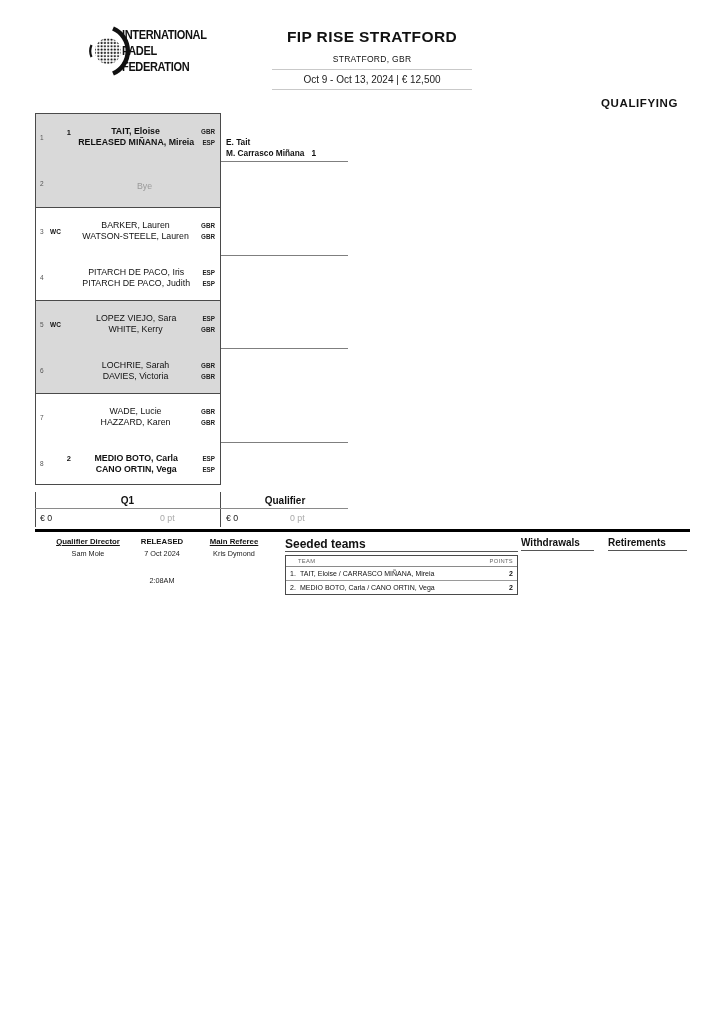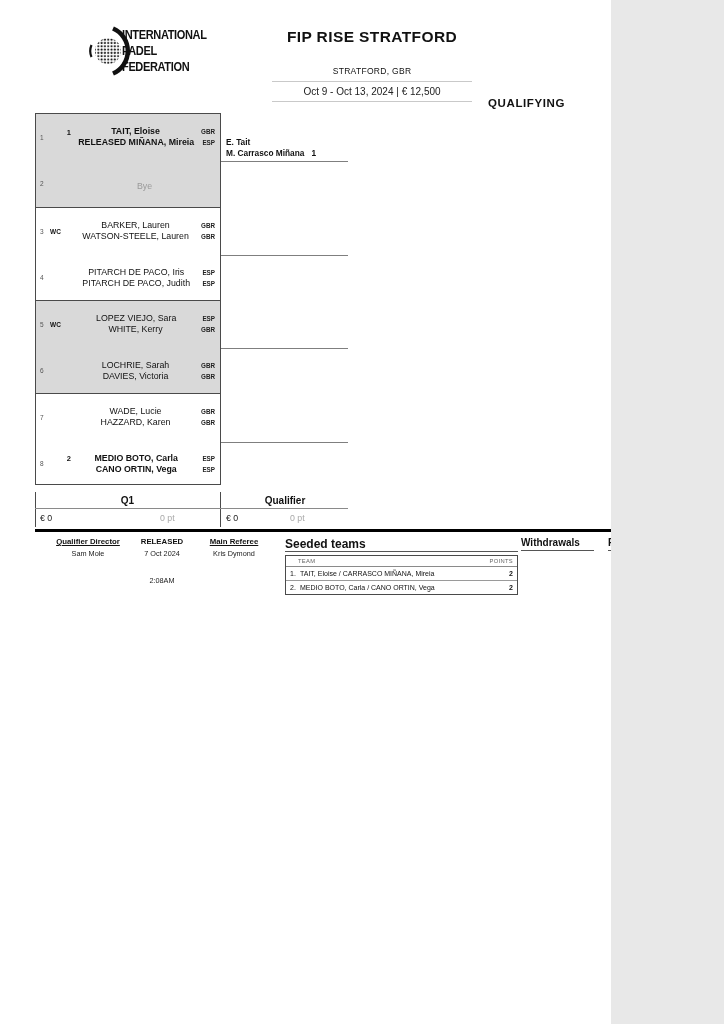--- a/index.html
+++ b/index.html
@@ -1,24 +1,24 @@
 <!DOCTYPE html>
 <html><head>
 <meta charset="utf-8">
 <style>
   * { margin:0; padding:0; box-sizing:border-box; }
   body { background:#e8e8e8; font-family:"Liberation Sans", sans-serif; }
-  .page { position:relative; width:611px; height:1024px; background:#ffffff; overflow:hidden; color:#111; }
+  .page { position:relative; width:724px; height:1024px; background:#ffffff; overflow:hidden; color:#111; }
 
   
   .logo { position:absolute; left:87px; top:25px; width:120px; height:52px; }
   .logo-text { position:absolute; left:122px; top:27px; font-weight:bold; font-size:12px; line-height:14px; letter-spacing:-0.4px; color:#111; transform:scale(0.92,1.12); transform-origin:left top; }
   .title-block { position:absolute; left:272px; top:28px; width:200px; text-align:center; }
   .evt-title { font-size:15.5px; font-weight:bold; letter-spacing:0.4px; }
-  .evt-sub { font-size:8.5px; margin-top:20px; letter-spacing:0.3px; }
+  .evt-sub { font-size:8.5px; margin-top:8px; letter-spacing:0.3px; }
   .evt-dates { margin-top:5px; padding:4px 0; border-top:1px solid #c9c9c9; border-bottom:1px solid #c9c9c9; font-size:10px; color:#222; }
   .section-title { position:absolute; top:97px; right:46px; font-size:11.5px; font-weight:bold; letter-spacing:0.6px; }
 
   
   .draw-box { position:absolute; left:35px; top:113px; width:186px; height:372px; border:1px solid #4a4a4a; }
   .qblock { position:absolute; left:0; width:100%; height:93px; }
   .qblock.shaded { background:#d9d9d9; }
   .qblock.b2 { top:93px; border-top:1px solid #4a4a4a; }
   .qblock.b3 { top:186px; border-top:1px solid #4a4a4a; }
   .qblock.b4 { top:279px; border-top:1px solid #4a4a4a; }

